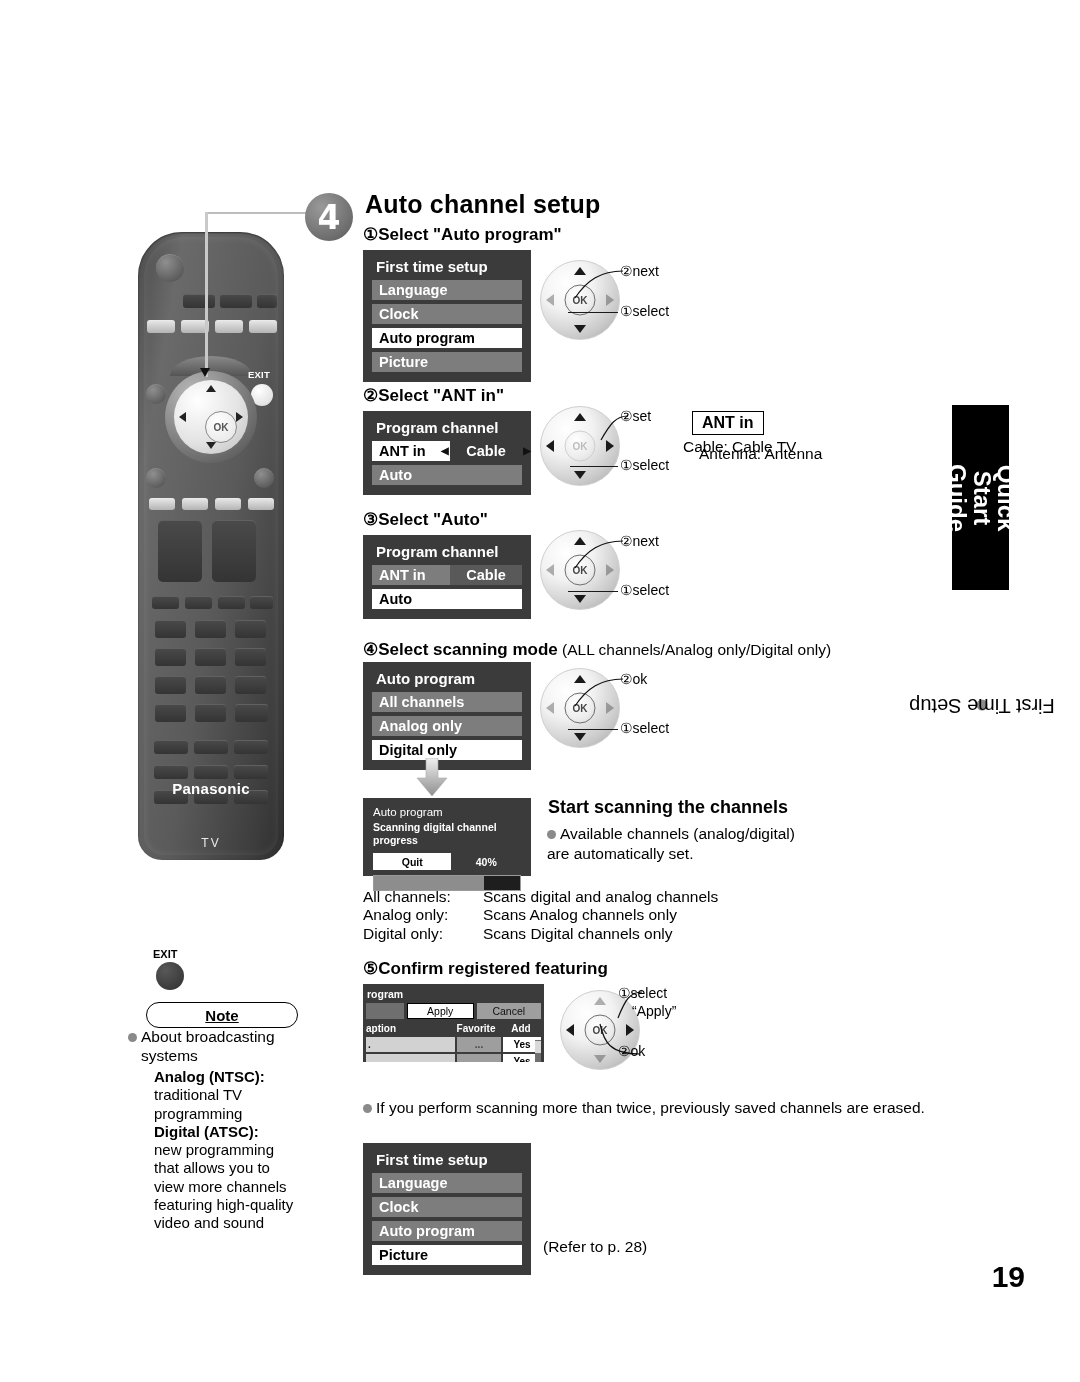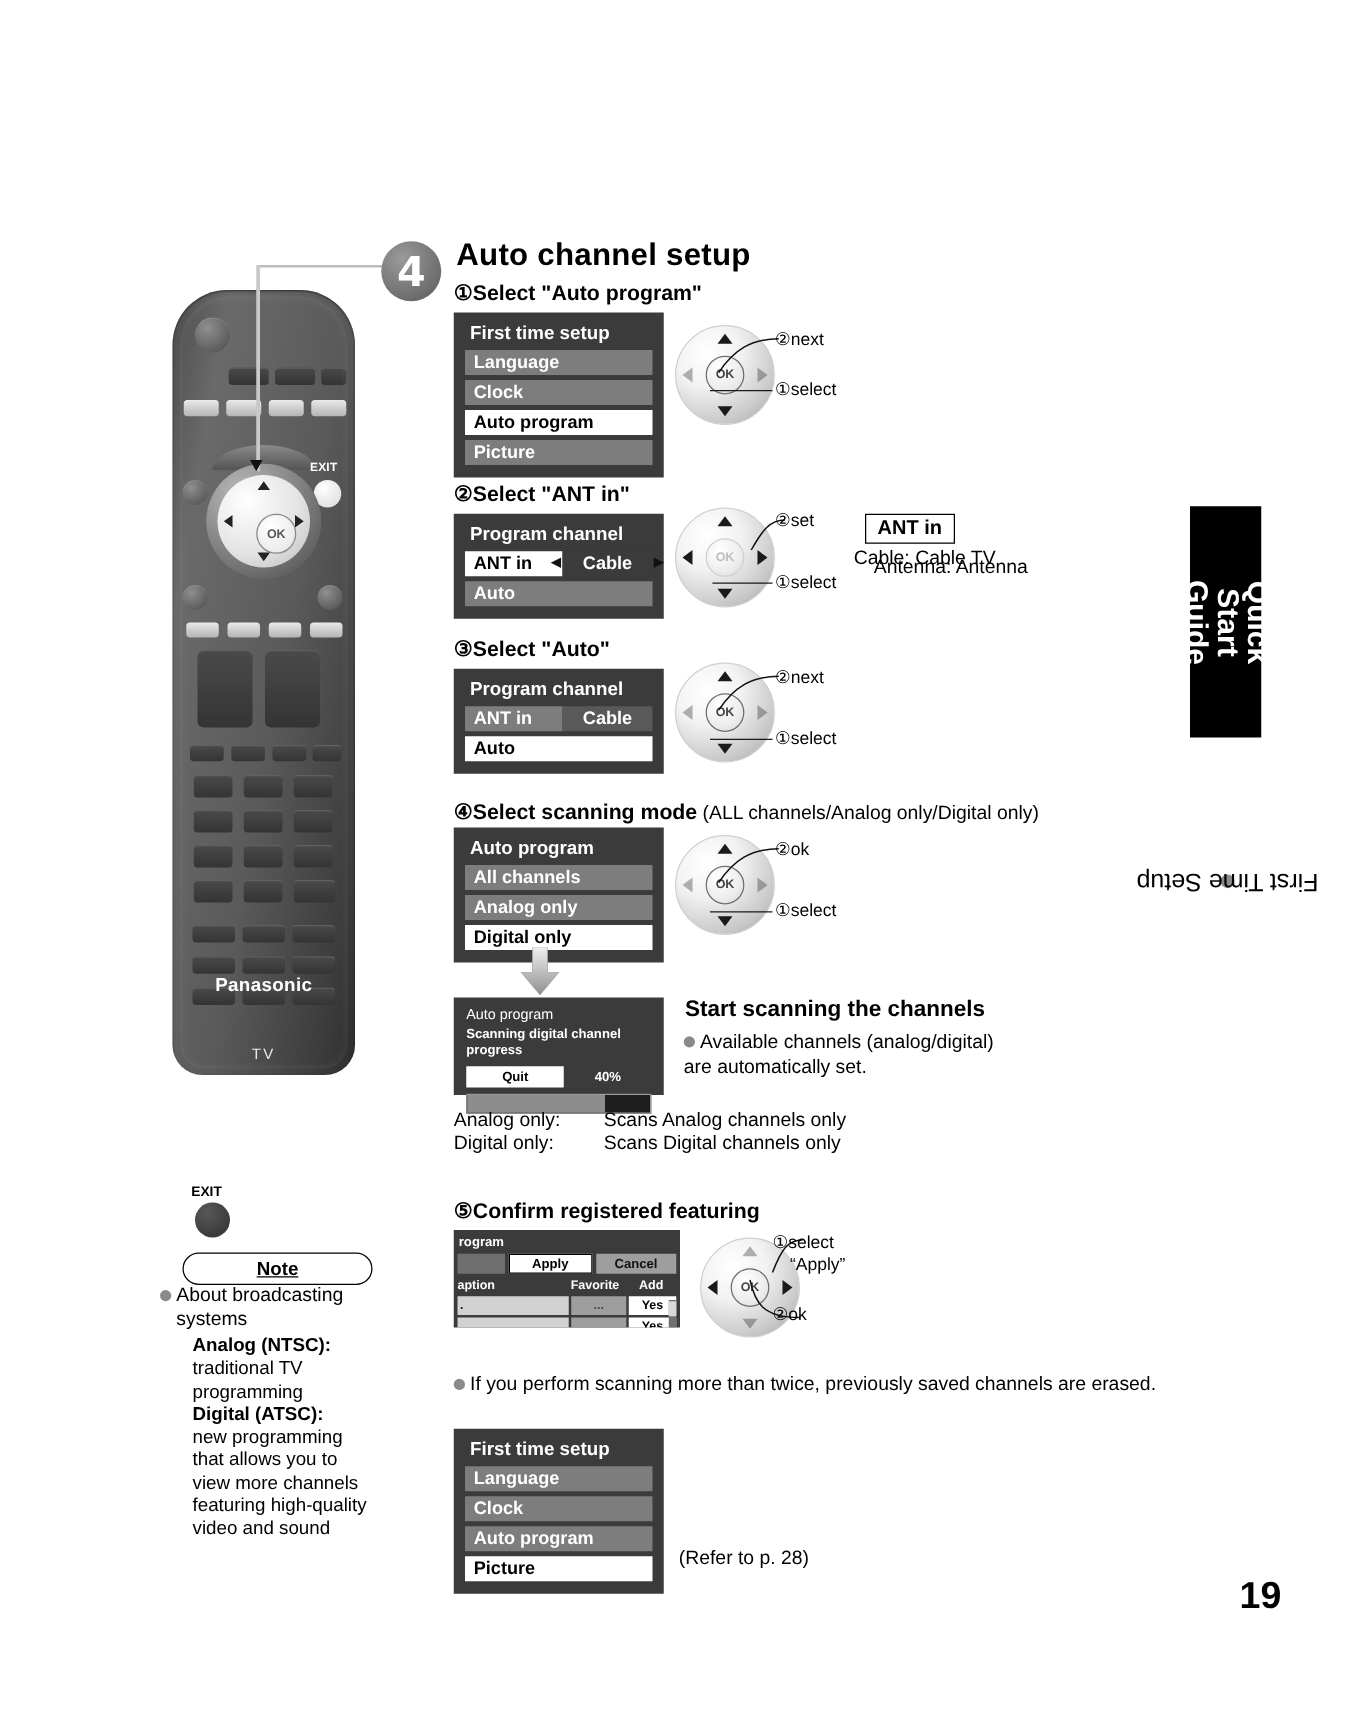--- a/index.html
+++ b/index.html
@@ -93,21 +93,21 @@
   .scan .qbar{margin-top:6px;height:17px;display:flex;}
   .scan .quit{flex:0 0 53%;background:#fff;color:#000;font-size:10.5px;font-weight:bold;display:flex;align-items:center;justify-content:center;}
   .scan .pct{flex:1;color:#fff;font-size:10.5px;font-weight:bold;display:flex;align-items:center;justify-content:center;}
   .scan .track{margin-top:5px;height:16px;background:#1e1e1e;border:1px solid #9a9a9a;box-sizing:border-box;}
   .scan .fill{height:100%;background:#8d8d8d;}
 
   
   .chan{position:absolute;background:#3b3b3b;box-sizing:border-box;overflow:hidden;}
   .chan .hd{color:#fff;font-size:10.5px;font-weight:bold;padding:4px 0 3px 4px;}
   .chan .btns{display:flex;gap:3px;padding:0 3px;}
-  .chan .btns div{height:16px;font-size:10.5px;font-weight:bold;display:flex;align-items:center;justify-content:center;}
+  .chan .btns div{height:16px;font-size:10.5px;font-weight:normal;display:flex;align-items:center;justify-content:center;}
   .chan .bl{flex:0 0 38px;background:#6f6f6f;color:#fff;}
   .chan .ap{flex:1;background:#fff;color:#000;border:1px solid #000;box-sizing:border-box;}
   .chan .cn{flex:1;background:#9e9e9e;color:#111;}
   .chan .colhd{display:flex;color:#fff;font-size:10px;font-weight:bold;padding:4px 3px 3px 3px;}
   .chan .tr{display:flex;gap:2px;padding:0 3px 2px 3px;}
   .chan .tr div{height:15px;font-size:10px;font-weight:bold;display:flex;align-items:center;justify-content:center;}
   .scrollbar{position:absolute;right:3px;width:6px;background:#6f6f6f;}
   .scrollthumb{position:absolute;right:3px;width:6px;height:12px;background:#d9d9d9;}
 
   .txt{position:absolute;font-size:15.5px;}
@@ -328,20 +328,24 @@
   </div>
 
   <div style="position:absolute;left:548px;top:797px;font-size:18px;font-weight:bold;">Start scanning the channels</div>
   <div style="position:absolute;left:547px;top:824px;width:300px;font-size:15.5px;line-height:1.3;">
     <span class="bullet"></span><span style="white-space:pre-line;">Available channels (analog/digital)
 are automatically set.</span>
   </div>
 
   <div style="position:absolute;left:363px;top:888px;font-size:15.5px;line-height:1.18;">
     <div style="display:flex;">
+      <div style="width:120px;">All channels:</div>
+      <div>Scans digital and analog channels</div>
+    </div>
+    <div style="display:flex;">
       <div style="width:120px;">Analog only:</div>
       <div>Scans Analog channels only</div>
     </div>
     <div style="display:flex;">
       <div style="width:120px;">Digital only:</div>
       <div>Scans Digital channels only</div>
     </div>
   </div>
 
   <div class="step-head" style="left:363px;top:958px;">⑤Confirm registered featuring</div>

